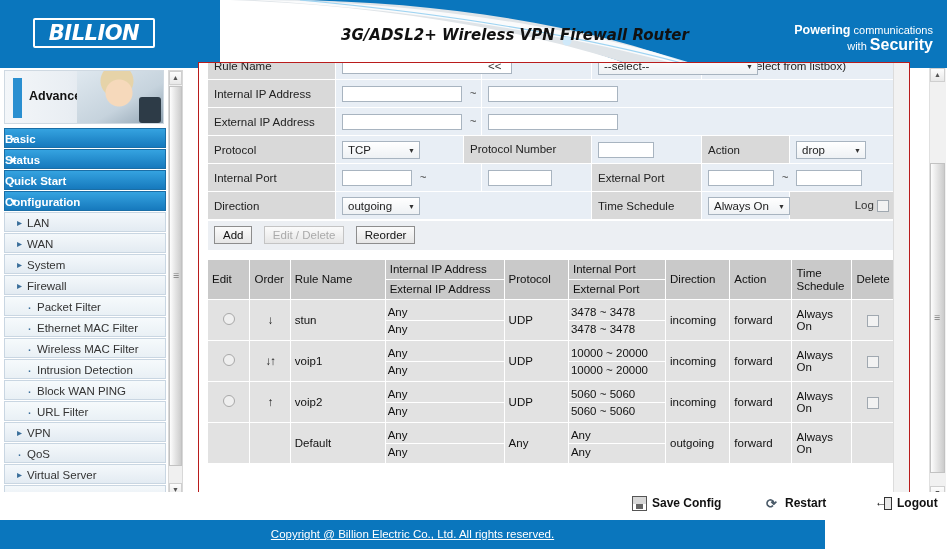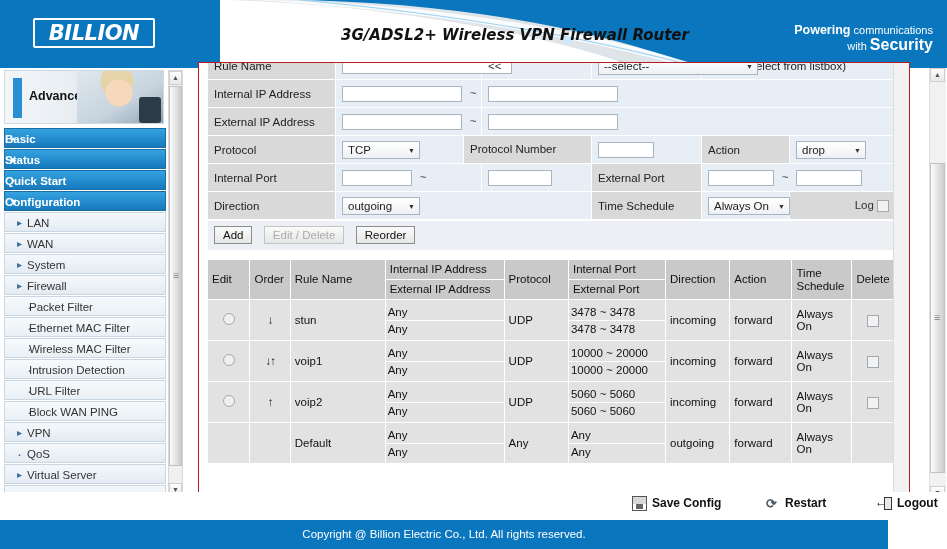--- a/index.html
+++ b/index.html
@@ -152,21 +152,21 @@
     border-color: #1a6ea6;
   }
   .nav-item.lvl1 {
     background: linear-gradient(180deg,#f4f8fb 0%, #e3ebf2 100%);
     color: #333;
     padding-left: 22px;
   }
   .nav-item.lvl2 {
     background: linear-gradient(180deg,#f6fafc 0%, #e9f0f5 100%);
     color: #333;
-    padding-left: 24px;
+    padding-left: 32px;
   }
   .nav-item .mk {
     position: absolute;
     font-size: 9px;
     line-height: 20px;
   }
   .nav-item.lvl0 .mk { left: 6px; color: #ffffff; }
   .nav-item.lvl1 .mk { left: 12px; color: #3a6e9a; }
   .nav-item.lvl2 .mk { left: 22px; color: #3a6e9a; }
   .nav-item .mk.tri-r:before { content: "\25B8"; font-size: 10px; }
@@ -416,26 +416,27 @@
     box-sizing:border-box;
   }
   .ic-logout:after {
     content:"\2190"; position:absolute; left:-1px; top:-2px;
     font-size:12px; color:#111; font-weight:bold;
   }
 
   #copyright {
     position: absolute;
     left: 0; bottom: 0;
-    width: 888px; height: 29px;
+    width: 825px; height: 29px;
     background: #0a76bd;
     color: #ffffff;
     font-size: 11.5px;
     text-align: center;
     line-height: 29px;
+    text-decoration: underline;
   }
 </style>
 </head>
 <body>
 
 <div id="header">
   <div class="hdr-blue-left"></div>
   <div class="hdr-blue-right"></div>
   <svg class="hdr-swoosh" viewBox="0 0 947 68" preserveAspectRatio="none">
     <path d="M210,0 L947,0 L947,68 L638,68 C638,68 560,34 400,10 C330,-2 290,0 210,0 Z" fill="#0a76bd"></path>
@@ -468,22 +469,22 @@
       <div class="nav-item lvl0"><span class="mk dot"></span><span>Quick Start</span></div>
       <div class="nav-item lvl0"><span class="mk tri-d"></span><span>Configuration</span></div>
       <div class="nav-item lvl1"><span class="mk tri-r"></span><span>LAN</span></div>
       <div class="nav-item lvl1"><span class="mk tri-r"></span><span>WAN</span></div>
       <div class="nav-item lvl1"><span class="mk tri-r"></span><span>System</span></div>
       <div class="nav-item lvl1"><span class="mk tri-r"></span><span>Firewall</span></div>
       <div class="nav-item lvl2"><span class="mk dot"></span><span>Packet Filter</span></div>
       <div class="nav-item lvl2"><span class="mk dot"></span><span>Ethernet MAC Filter</span></div>
       <div class="nav-item lvl2"><span class="mk dot"></span><span>Wireless MAC Filter</span></div>
       <div class="nav-item lvl2"><span class="mk dot"></span><span>Intrusion Detection</span></div>
+      <div class="nav-item lvl2"><span class="mk dot"></span><span>Block WAN PING</span></div>
       <div class="nav-item lvl2"><span class="mk dot"></span><span>URL Filter</span></div>
-      <div class="nav-item lvl2"><span class="mk dot"></span><span>Block WAN PING</span></div>
       <div class="nav-item lvl1"><span class="mk tri-r"></span><span>VPN</span></div>
       <div class="nav-item lvl1"><span class="mk dot"></span><span>QoS</span></div>
       <div class="nav-item lvl1"><span class="mk tri-r"></span><span>Virtual Server</span></div>
       <div class="nav-item lvl1"><span class="mk dot"></span><span>Wake on LAN</span></div>
     </div>
 </div>
 
 <div id="sb-scroll">
   <div class="sb-arrow up">▲</div>
   <div class="sb-thumb" style="top:15px; height:380px;">

